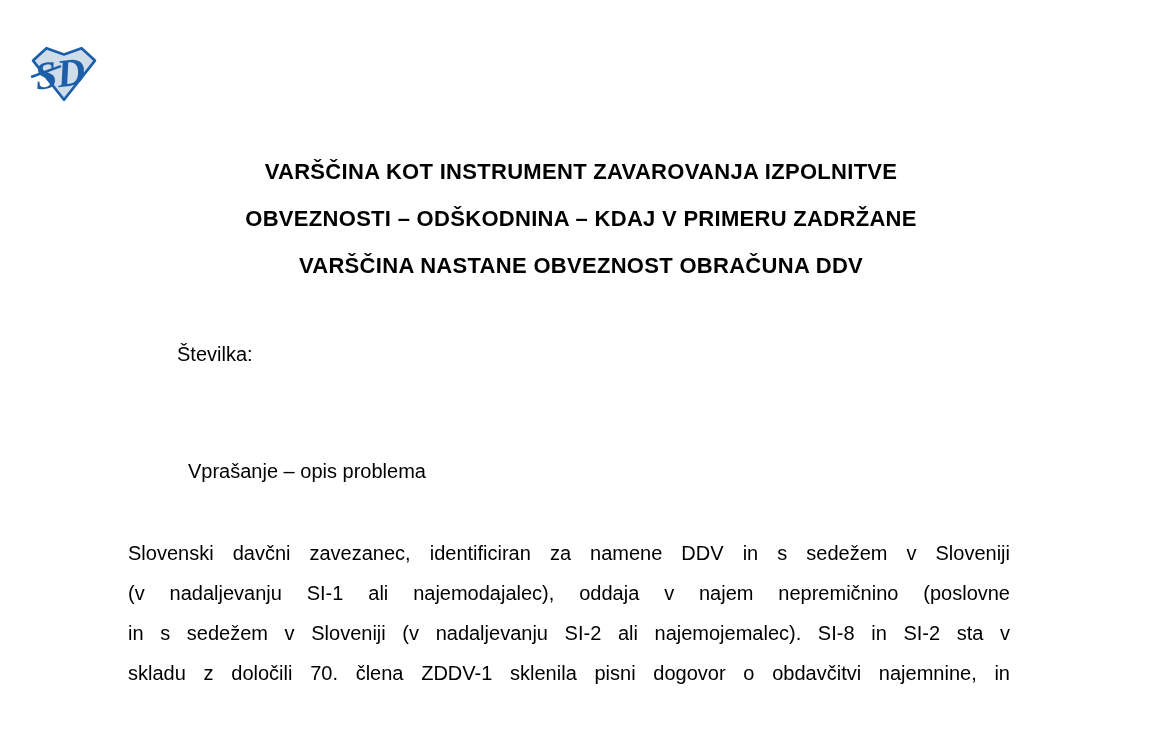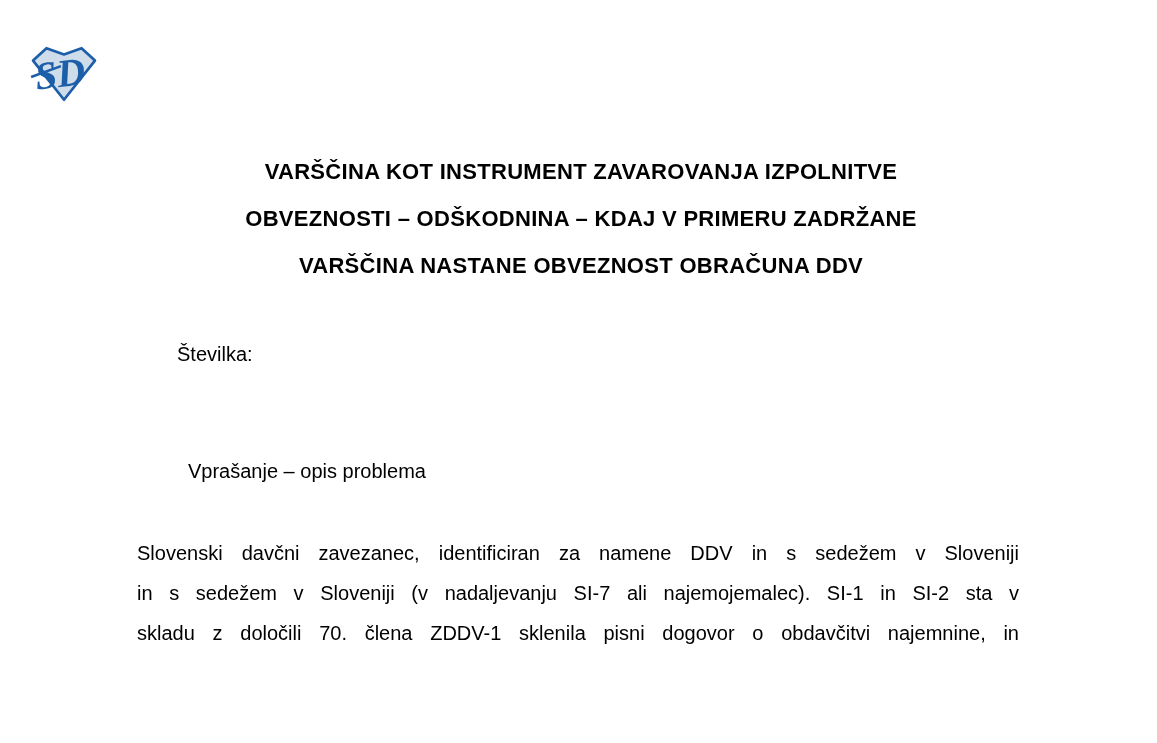--- a/index.html
+++ b/index.html
@@ -59,21 +59,21 @@
     position: absolute;
     left: 140px;
     top: 457px;
     width: 882px;
     font-size: 20px;
     line-height: 28px;
     margin-left: 48px;
   }
   .body-block {
     position: absolute;
-    left: 137px;
+    left: 128px;
     top: 533px;
     width: 882px;
   }
   .body-line {
     font-size: 20px;
     line-height: 40px;
     text-align: justify;
     text-align-last: justify;
     -moz-text-align-last: justify;
   }
@@ -100,17 +100,18 @@
   <div class="meta-block">
     <div class="meta-row">
       <span class="meta-label">Številka:</span>
     </div>
   </div>
 
   <div class="section-heading">Vprašanje – opis problema</div>
 
   <div class="body-block">
     <div class="body-line">Slovenski davčni zavezanec, identificiran za namene DDV in s sedežem v Sloveniji</div>
-    <div class="body-line">in s sedežem v Sloveniji (v nadaljevanju SI-7 ali najemojemalec). SI-1 in SI-2 sta v</div>
+    <div class="body-line">(v nadaljevanju SI-1 ali najemodajalec), oddaja v najem nepremičnino (poslovne</div>
+    <div class="body-line">in s sedežem v Sloveniji (v nadaljevanju SI-2 ali najemojemalec). SI-8 in SI-2 sta v</div>
     <div class="body-line">skladu z določili 70. člena ZDDV-1 sklenila pisni dogovor o obdavčitvi najemnine, in</div>
   </div>
 
 </div>
 
 </body></html>

